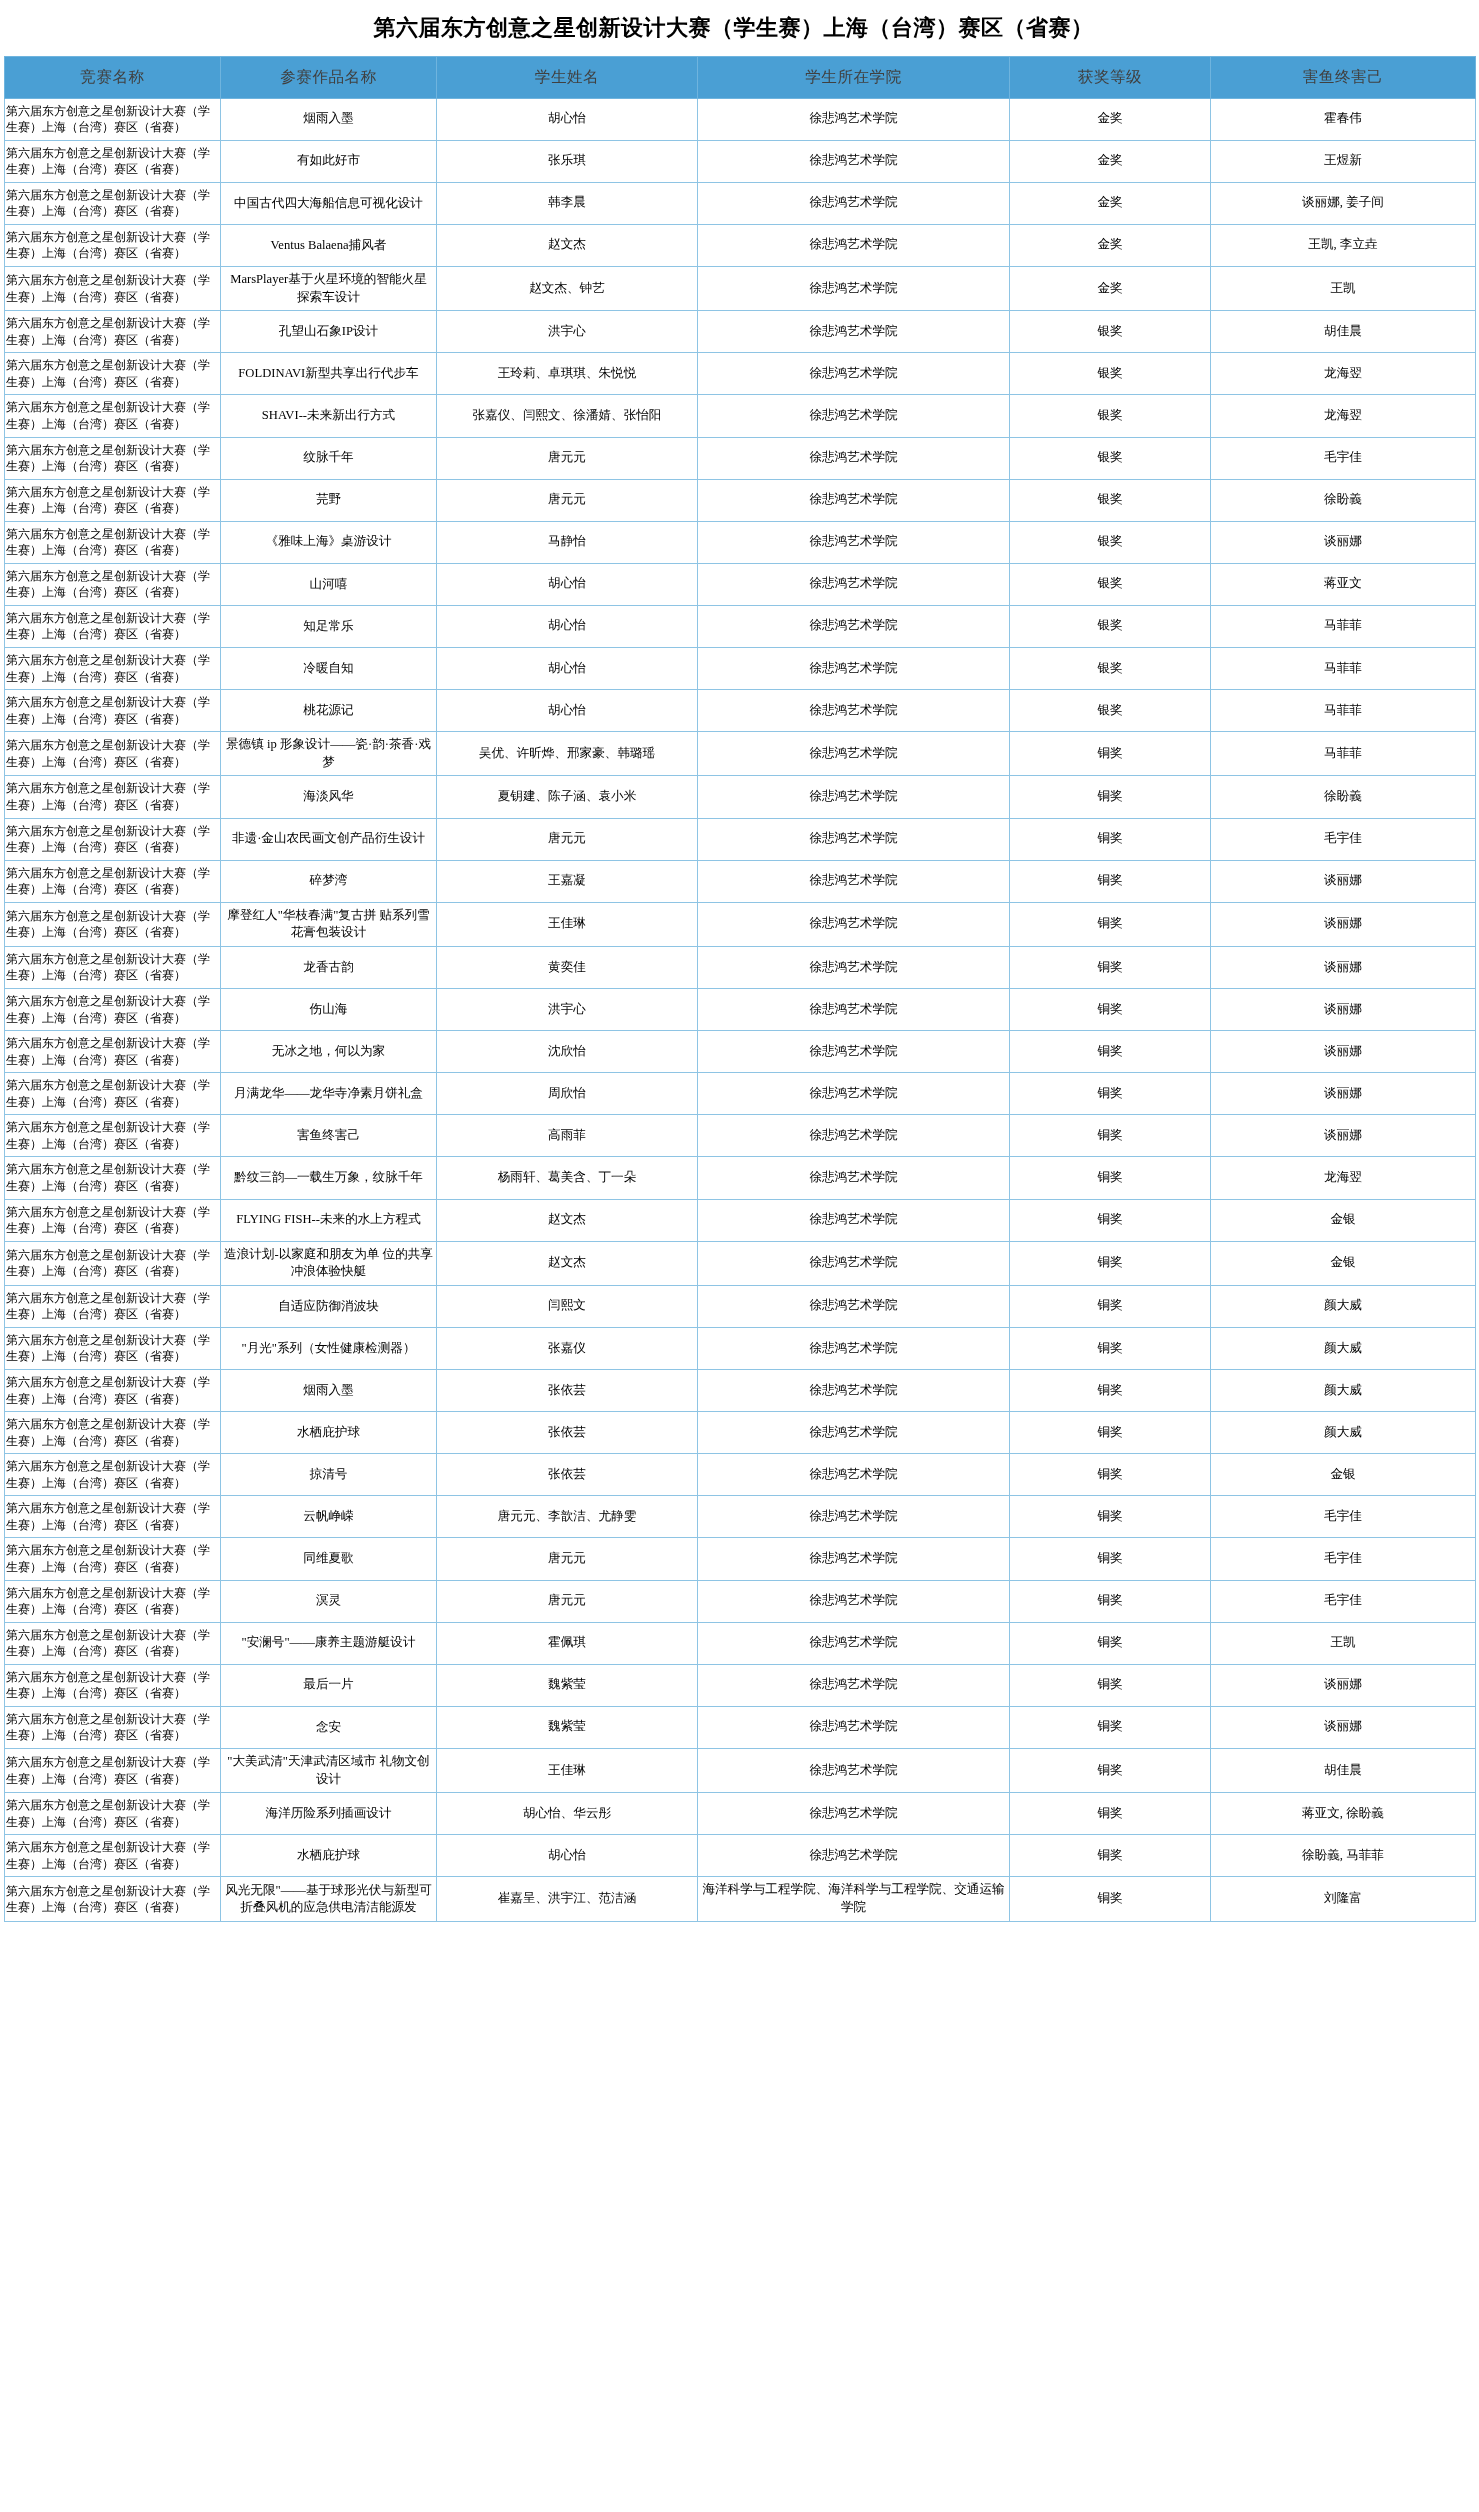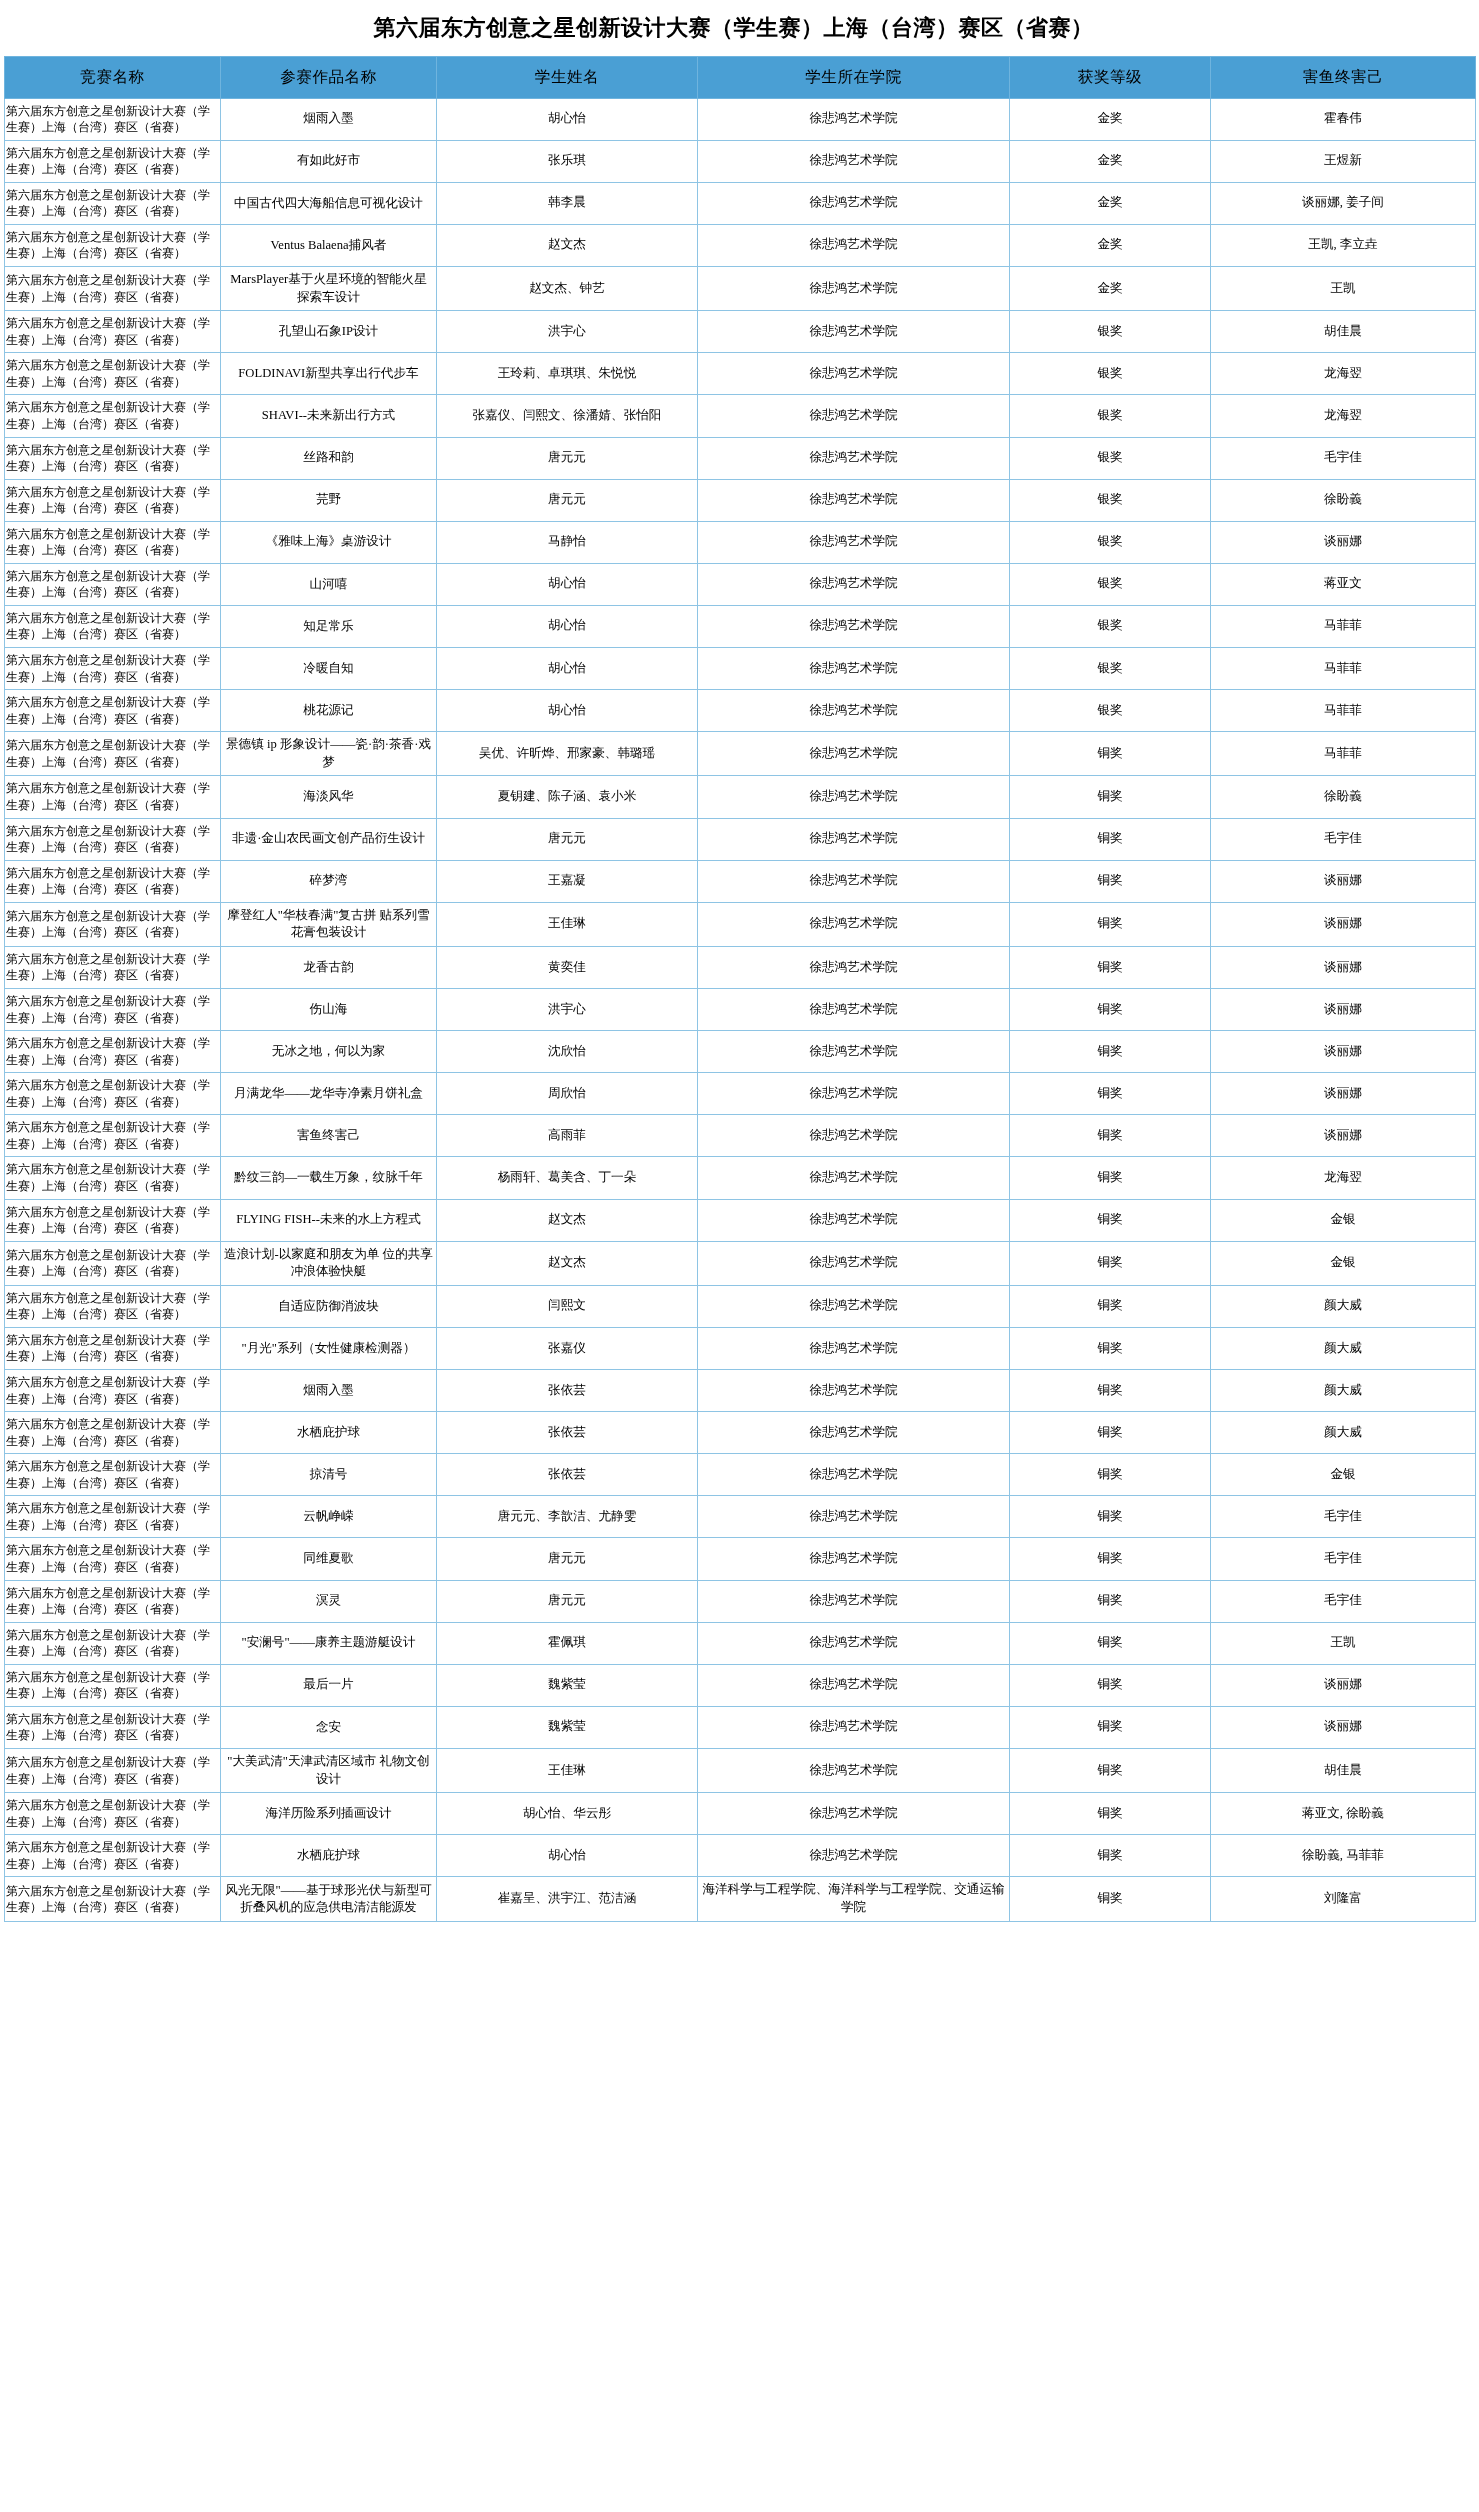--- a/index.html
+++ b/index.html
@@ -35,21 +35,21 @@
   }
   table.award-table col.c0 { width: 216px; }
   table.award-table col.c1 { width: 216px; }
   table.award-table col.c2 { width: 261px; }
   table.award-table col.c3 { width: 312px; }
   table.award-table col.c4 { width: 201px; }
   table.award-table col.c5 { width: 265px; }
 
   table.award-table thead th {
     background: #4a9fd4;
-    color: #000000;
+    color: #404040;
     font-size: 15.6px;
     font-weight: normal;
     border: 0.5px solid #6fb4de;
     height: 39px;
     text-align: center;
     vertical-align: middle;
     letter-spacing: 0.5px;
   }
   table.award-table tbody td {
     border: 0.5px solid #8ec4e4;
@@ -160,21 +160,21 @@
           <tr>
             <td class="contest">第六届东方创意之星创新设计大赛（学生赛）上海（台湾）赛区（省赛）</td>
             <td class="work">SHAVI--未来新出行方式</td>
             <td>张嘉仪、闫熙文、徐潘婧、张怡阳</td>
             <td>徐悲鸿艺术学院</td>
             <td>银奖</td>
             <td>龙海翌</td>
           </tr>
           <tr>
             <td class="contest">第六届东方创意之星创新设计大赛（学生赛）上海（台湾）赛区（省赛）</td>
-            <td class="work">丝路和韵</td>
+            <td class="work">纹脉千年</td>
             <td>唐元元</td>
             <td>徐悲鸿艺术学院</td>
             <td>银奖</td>
             <td>毛宇佳</td>
           </tr>
           <tr>
             <td class="contest">第六届东方创意之星创新设计大赛（学生赛）上海（台湾）赛区（省赛）</td>
             <td class="work">芫野</td>
             <td>唐元元</td>
             <td>徐悲鸿艺术学院</td>

